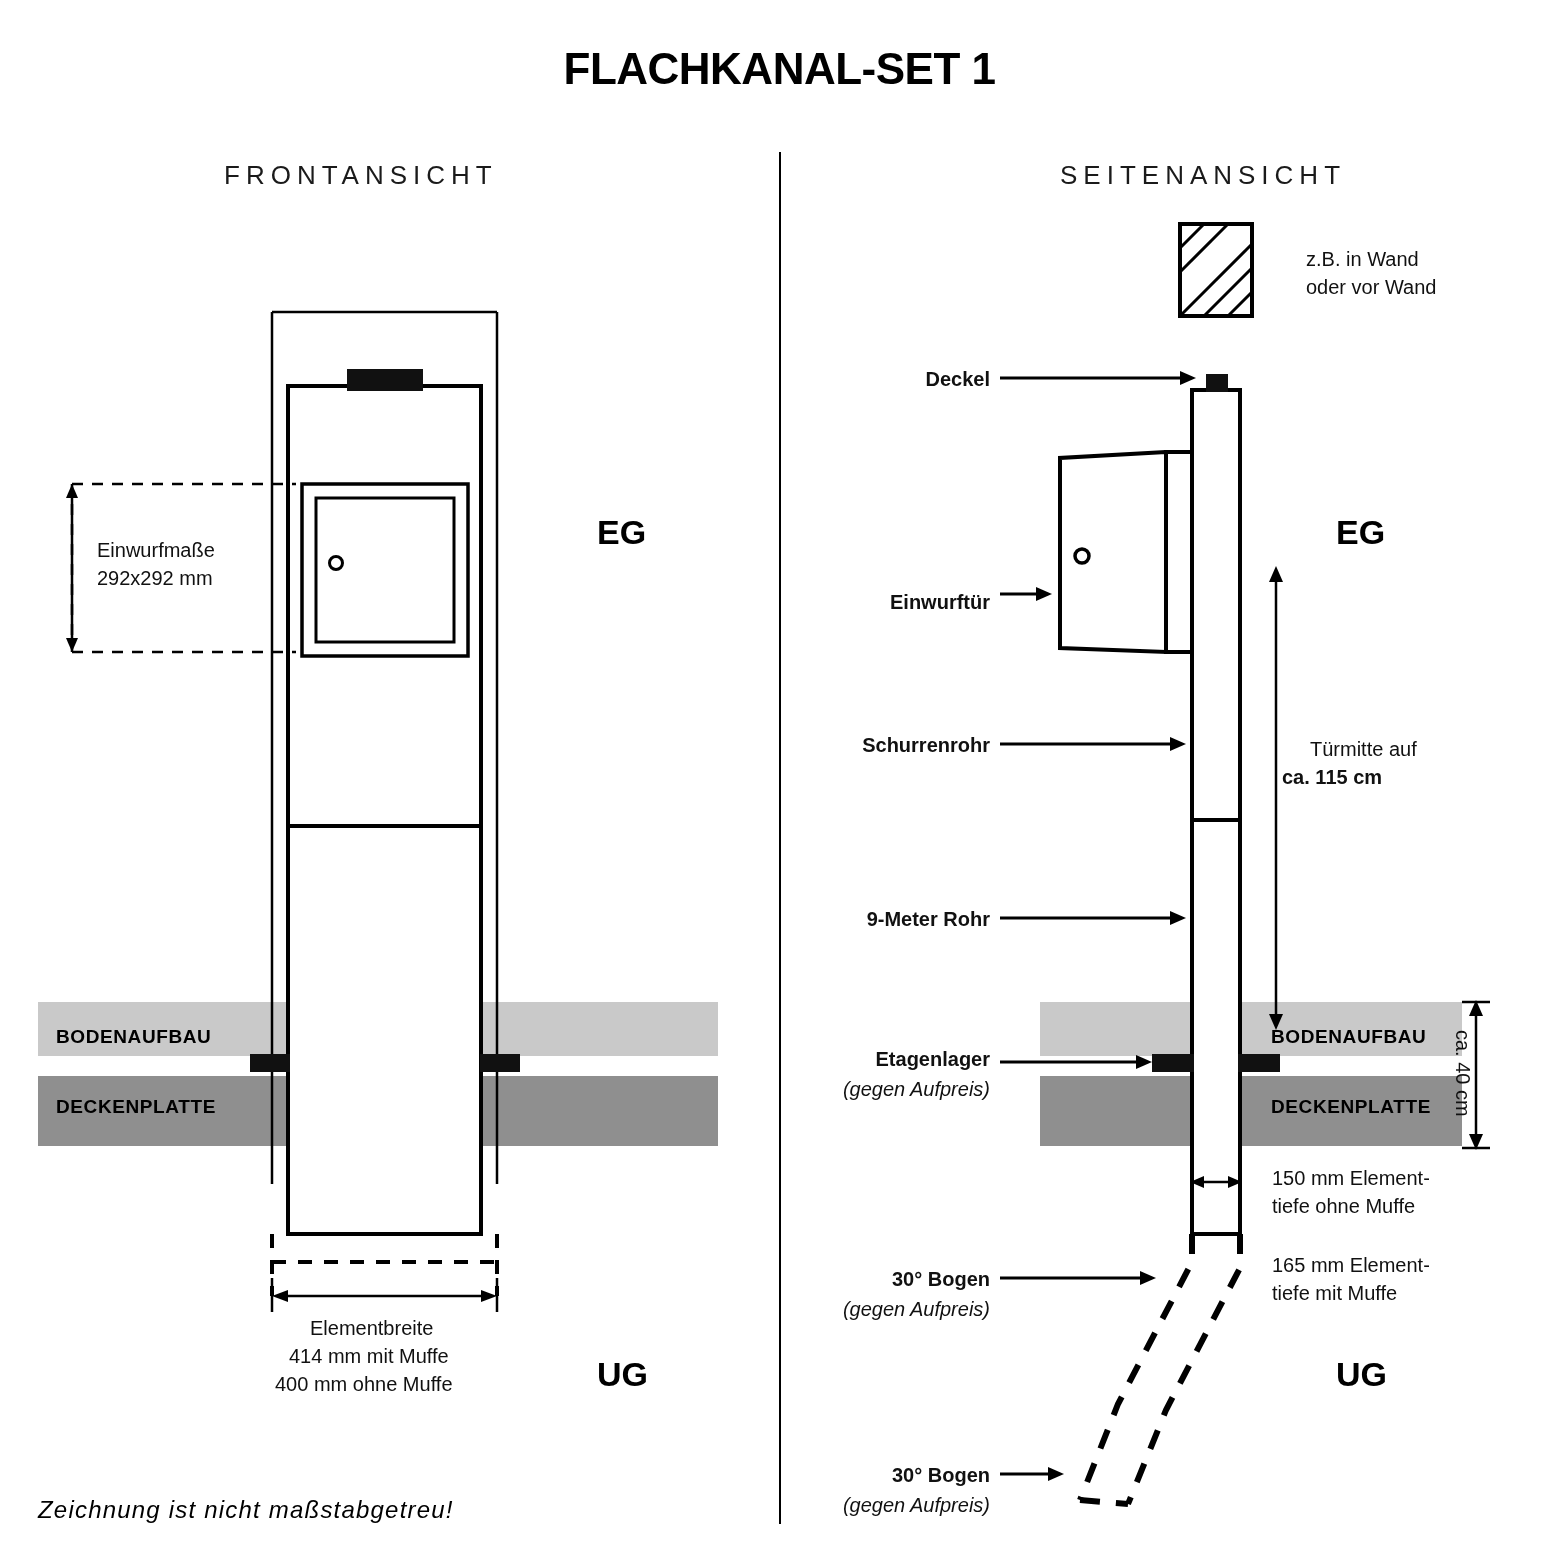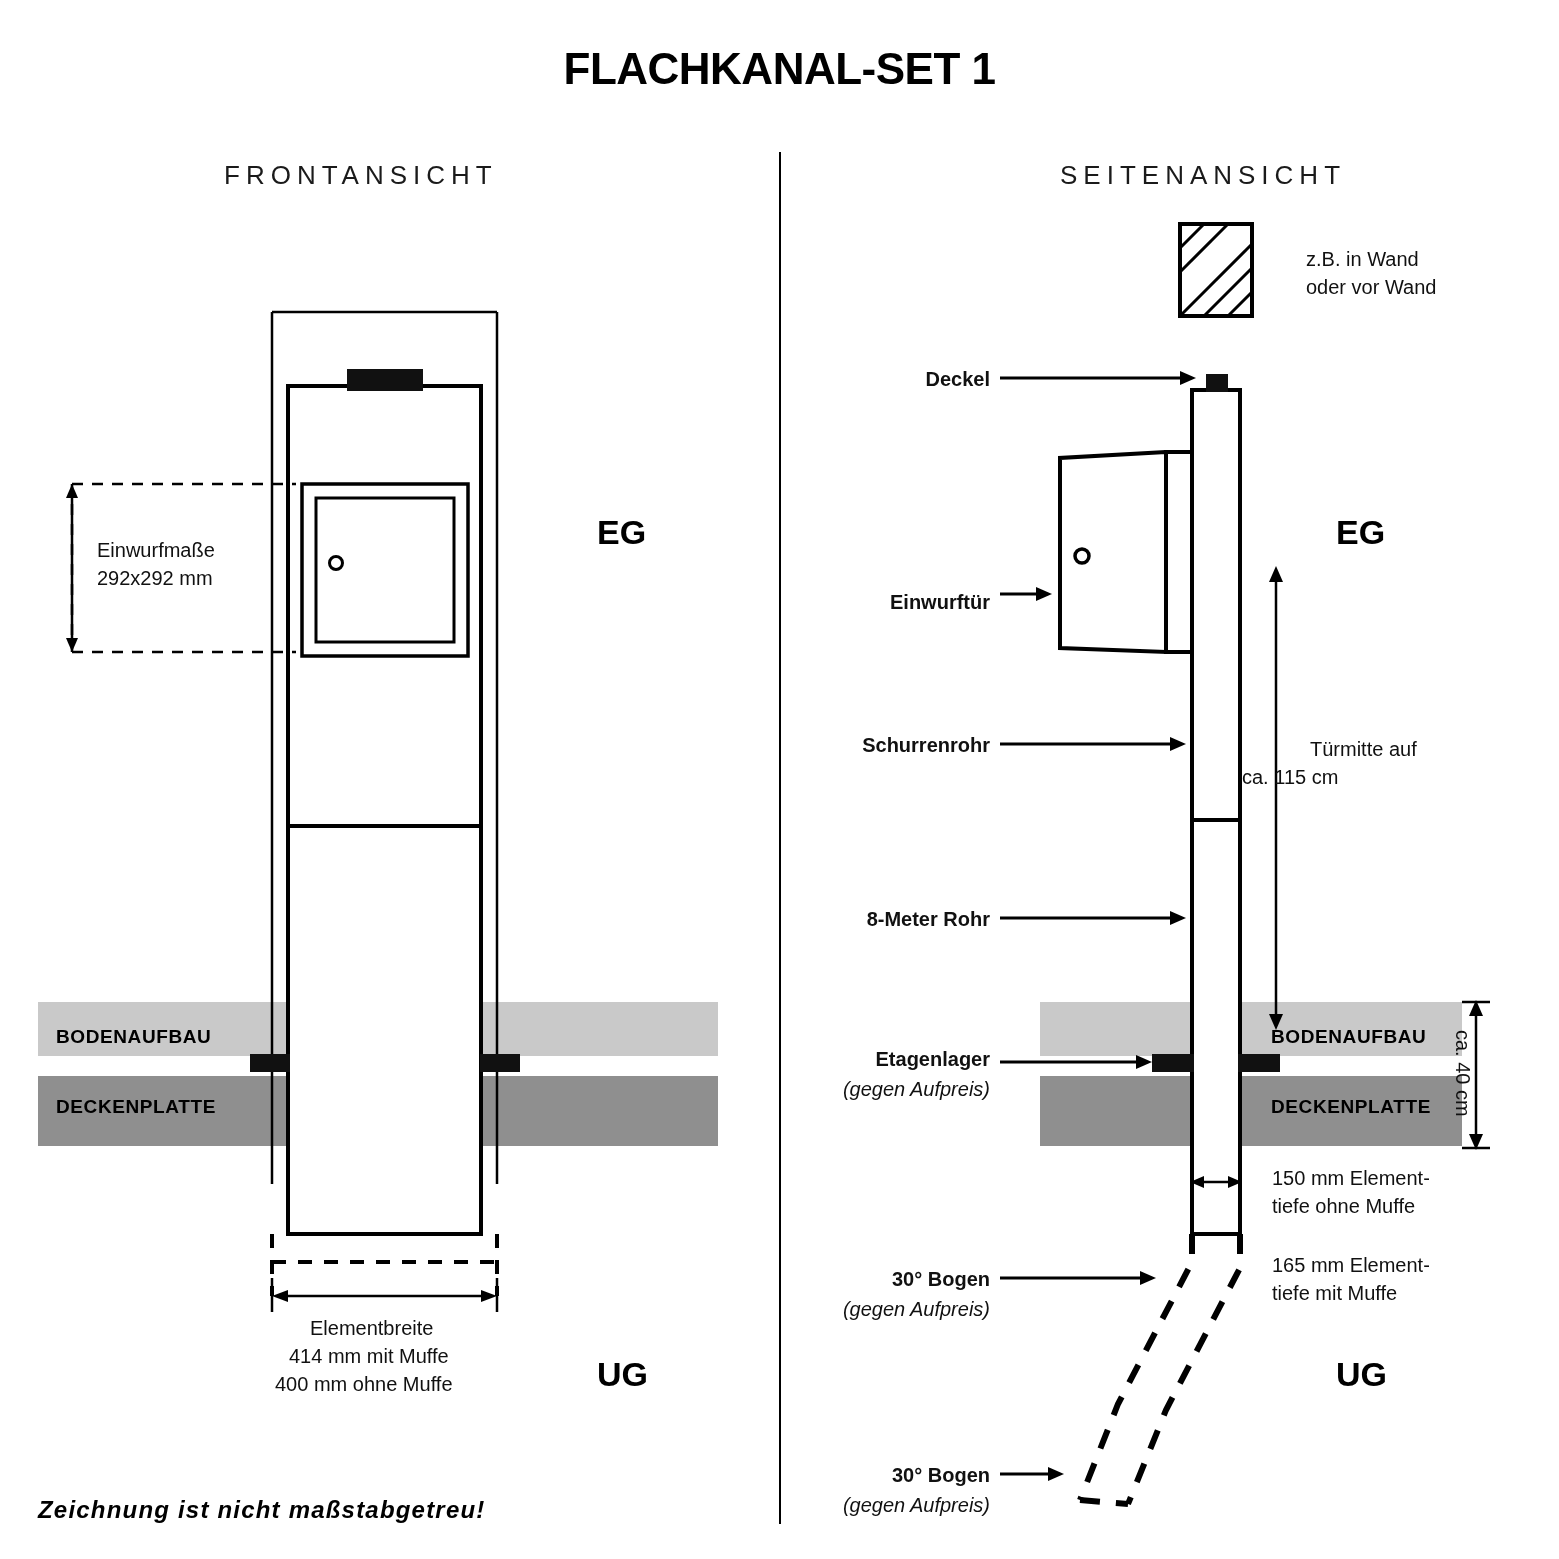--- a/index.html
+++ b/index.html
@@ -79,21 +79,21 @@
   .txt.b { font-weight: bold; }
   .txt.i { font-style: italic; }
   .txt.right { text-align: right; }
 
   .note-bottom {
     position: absolute;
     left: 38px;
     top: 1496px;
     font-size: 24px;
     font-style: italic;
-    font-weight: bold;
+    font-weight: normal;
     letter-spacing: 1.2px;
   }
   svg { position: absolute; left: 0; top: 0; }
 </style>
 </head>
 <body>
 
 <div id="stage">
 
   <div class="title">FLACHKANAL-SET 1</div>
@@ -248,33 +248,33 @@
 
   <div class="txt" style="left:1306px; top:246px;">z.B. in Wand</div>
   <div class="txt" style="left:1306px; top:274px;">oder vor Wand</div>
 
   <div class="txt b right" style="left:800px; top:366px; width:190px;">Deckel</div>
 
   <div class="txt b right" style="left:800px; top:582px; width:190px;margin-top:7px;">Einwurftür</div>
 
   <div class="txt b right" style="left:780px; top:732px; width:210px;">Schurrenrohr</div>
 
-  <div class="txt b right" style="left:780px; top:906px; width:210px;">8-Meter Rohr</div>
+  <div class="txt b right" style="left:780px; top:906px; width:210px;">9-Meter Rohr</div>
 
   <div class="txt b right" style="left:780px; top:1046px; width:210px;">Etagenlager</div>
   <div class="txt i right" style="left:780px; top:1076px; width:210px;">(gegen Aufpreis)</div>
 
   <div class="txt b right" style="left:780px; top:1266px; width:210px;">30° Bogen</div>
   <div class="txt i right" style="left:780px; top:1296px; width:210px;">(gegen Aufpreis)</div>
 
   <div class="txt b right" style="left:780px; top:1462px; width:210px;">30° Bogen</div>
   <div class="txt i right" style="left:780px; top:1492px; width:210px;">(gegen Aufpreis)</div>
 
   <div class="txt" style="left:1310px; top:736px;">Türmitte auf</div>
-  <div class="txt" style="left:1242px; top:764px;">ca. 115 cm</div>
+  <div class="txt" style="left:1282px; top:764px;font-weight:bold;">ca. 115 cm</div>
 
   <div class="txt" style="left:1476px; top:1030px; transform:rotate(90deg); transform-origin:left top; white-space:nowrap;">ca. 40 cm</div>
 
   <div class="txt" style="left:1272px; top:1165px;">150 mm Element-</div>
   <div class="txt" style="left:1272px; top:1193px;">tiefe ohne Muffe</div>
 
   <div class="txt" style="left:1272px; top:1252px;">165 mm Element-</div>
   <div class="txt" style="left:1272px; top:1280px;">tiefe mit Muffe</div>
 
   <div class="note-bottom">Zeichnung ist nicht maßstabgetreu!</div>

